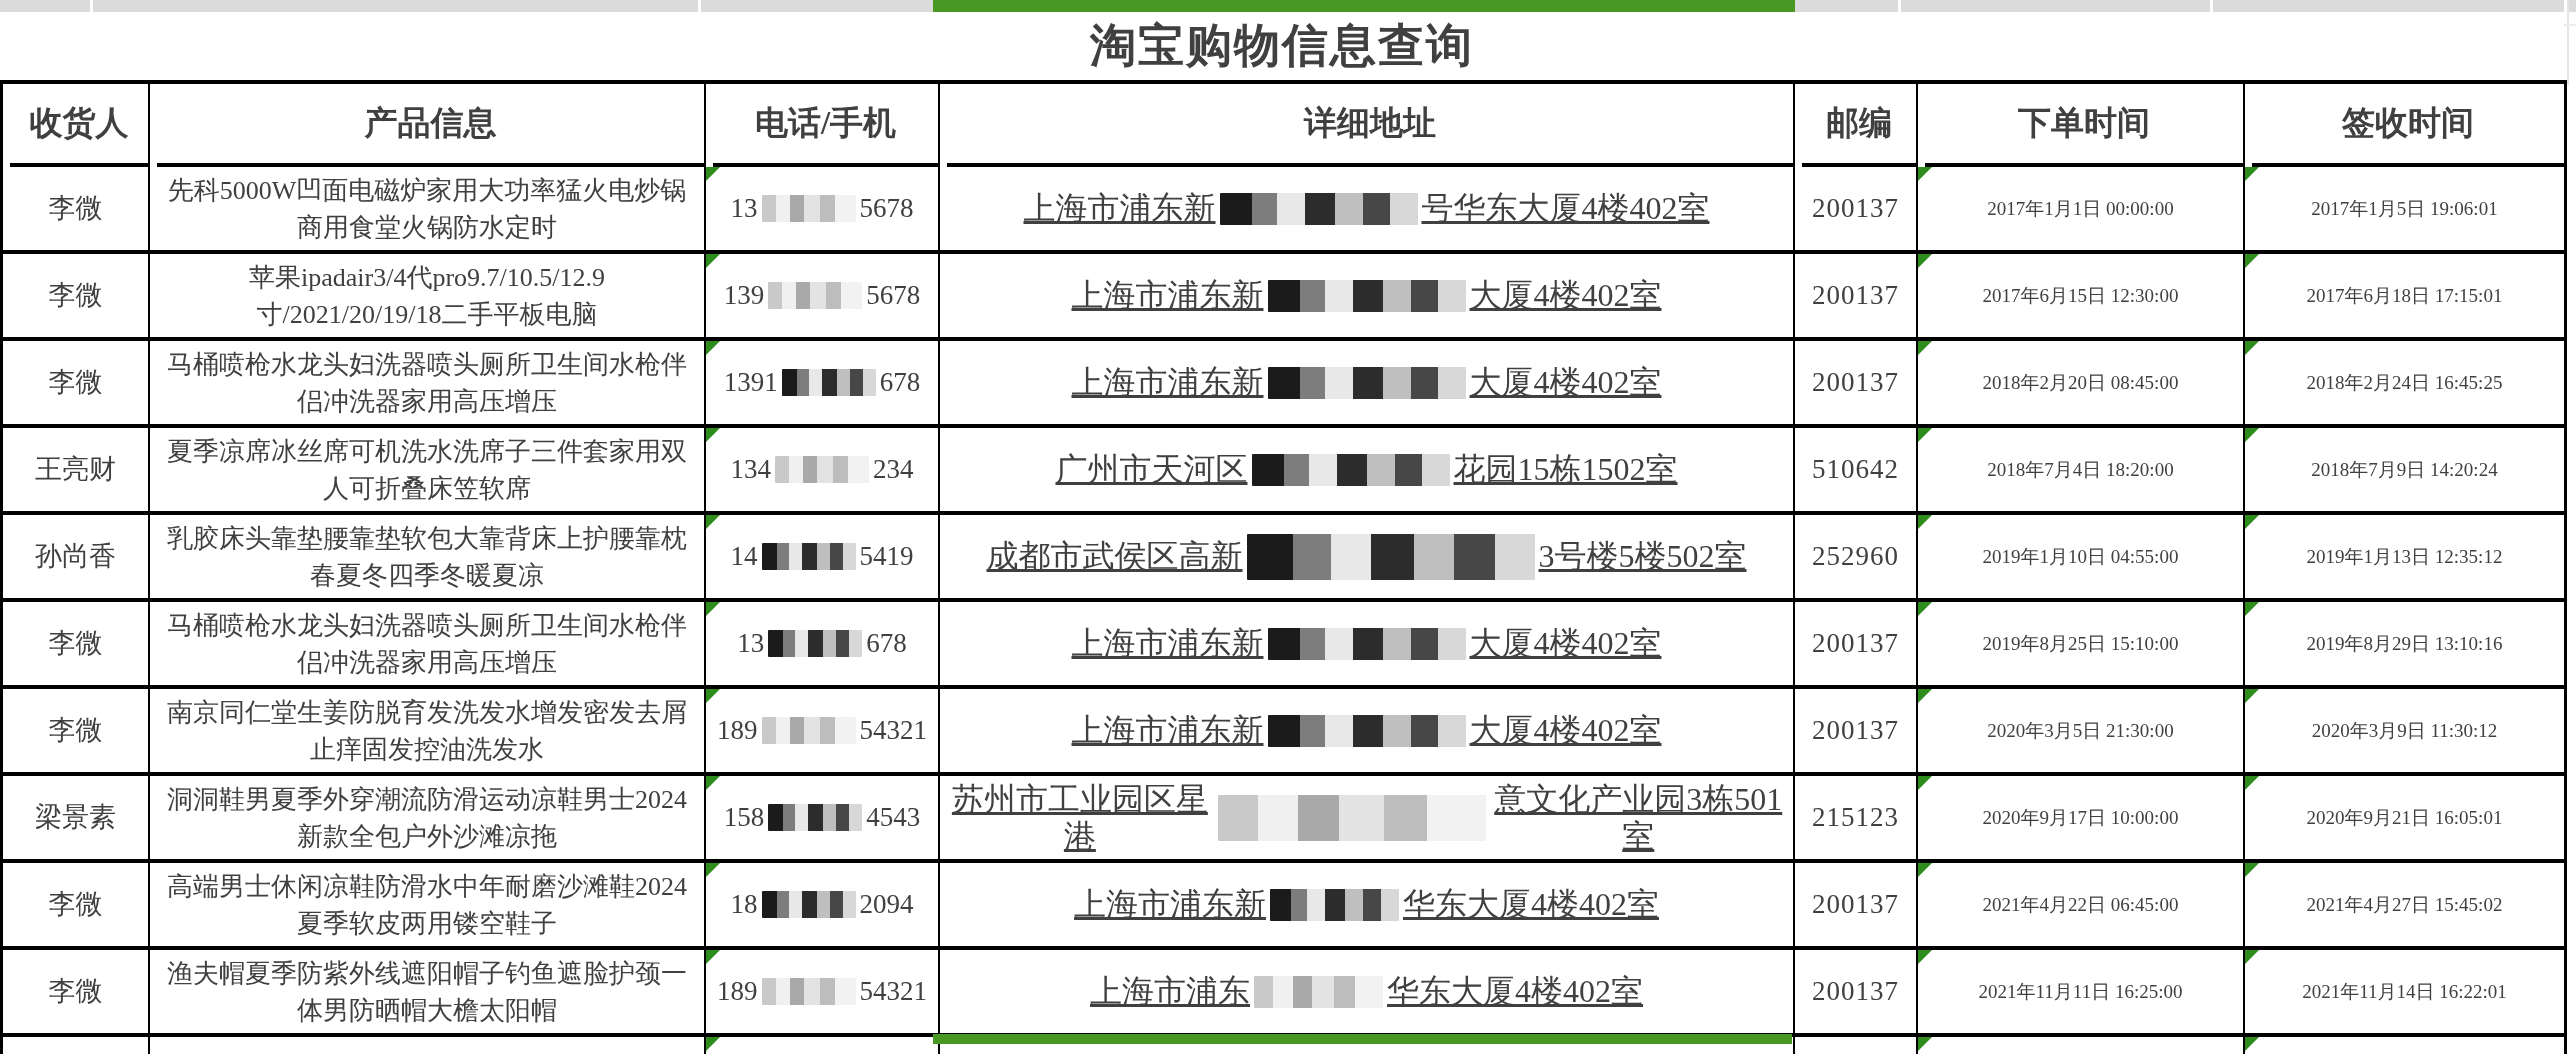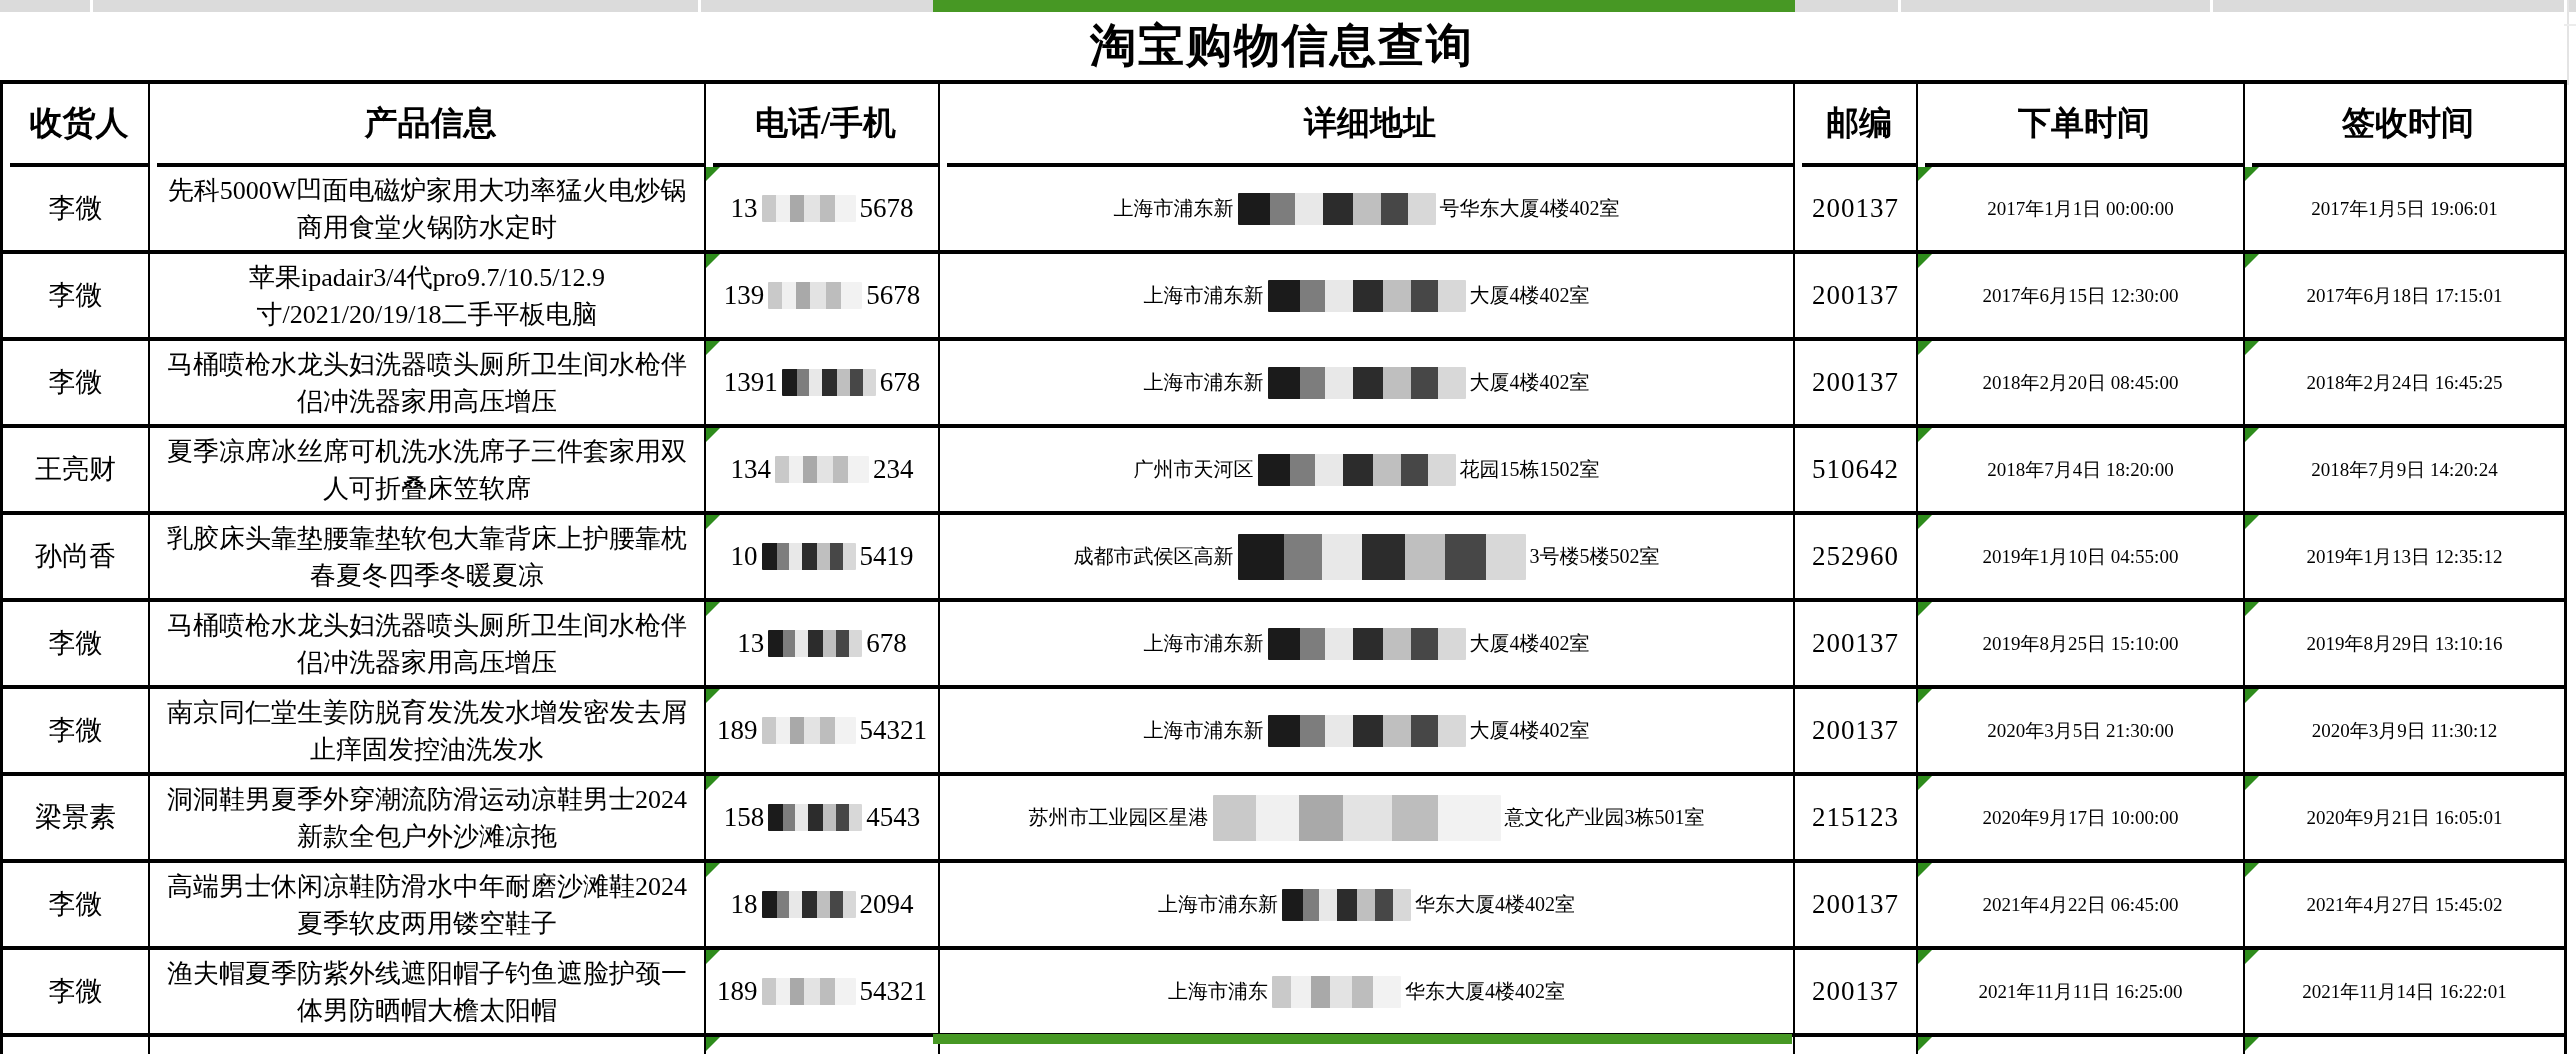--- a/index.html
+++ b/index.html
@@ -1,17 +1,17 @@
 <!DOCTYPE html>
 <html><head>
 <meta charset="utf-8">
 <style>
   html,body{margin:0;padding:0;background:#ffffff;}
   #canvas{position:relative;width:2576px;height:1057px;background:#fff;overflow:hidden;
-          font-family:"Liberation Serif","DejaVu Serif",serif;color:#000000;}
+          font-family:"Liberation Serif","DejaVu Serif",serif;color:#404040;}
 
   
   .topstrip{position:absolute;left:0;top:0;width:2576px;height:12px;background:#dbdbdb;}
   .strip-sep{position:absolute;top:0;width:3px;height:12px;background:#ffffff;}
   .strip-green{position:absolute;top:0;left:933px;width:862px;height:12px;}
 
   
   .titlebar{position:absolute;top:12px;left:0;width:2564px;height:68px;
             display:flex;align-items:center;justify-content:center;
             font-size:46px;font-weight:700;letter-spacing:2px;}
@@ -25,21 +25,21 @@
         grid-template-columns:147px 556px 234px 855px 123px 327px 322px;
         grid-template-rows:83px repeat(10,87px) 17px;
         border-top:4px solid #000;border-left:3px solid #000;background:#fff;}
   .row{display:contents;}
   .cell{position:relative;box-sizing:border-box;border-right:2px solid #000;border-bottom:4px solid #000;
         display:flex;align-items:center;justify-content:center;text-align:center;
         font-size:27px;line-height:37px;padding:0 6px;overflow:hidden;background:#fff;}
   .cell.lastcol{border-right:3px solid #000;text-align:right;}
   .hdr{font-weight:700;font-size:33px;margin-left:7px;}
   .c-product{padding:16px 16px;font-size:26px;}
-  .c-address{font-size:20px;}
+  .c-address{font-size:32px;text-decoration:underline;}
   .c-order,.c-sign{font-size:19px;white-space:nowrap;}
   .c-postal{letter-spacing:1px;}
   .partial .cell{border-bottom:none;}
 
   
   .tri{position:absolute;top:0;left:0;width:0;height:0;
        border-top:14px solid #2e8c1c;border-right:14px solid transparent;}
 
   
   .redact{display:inline-block;vertical-align:-8px;margin:0 4px;height:32px;border-radius:1px;}
@@ -183,21 +183,21 @@
       <span class="tri"></span>
       <span>2018年7月9日 14:20:24</span>
     </div>
   </div>
 
   <div class="row">
     <div class="cell c-recipient">孙尚香</div>
     <div class="cell c-product">乳胶床头靠垫腰靠垫软包大靠背床上护腰靠枕春夏冬四季冬暖夏凉</div>
     <div class="cell c-phone">
       <span class="tri"></span>
-      <span>10</span>
+      <span>14</span>
           <span class="redact ph dark"></span>
           <span>5419</span>
     </div>
     <div class="cell c-address">
       <span>成都市武侯区高新</span>
           <span class="redact dark l"></span>
           <span>3号楼5楼502室</span>
     </div>
     <div class="cell c-postal">252960</div>
     <div class="cell c-order">

